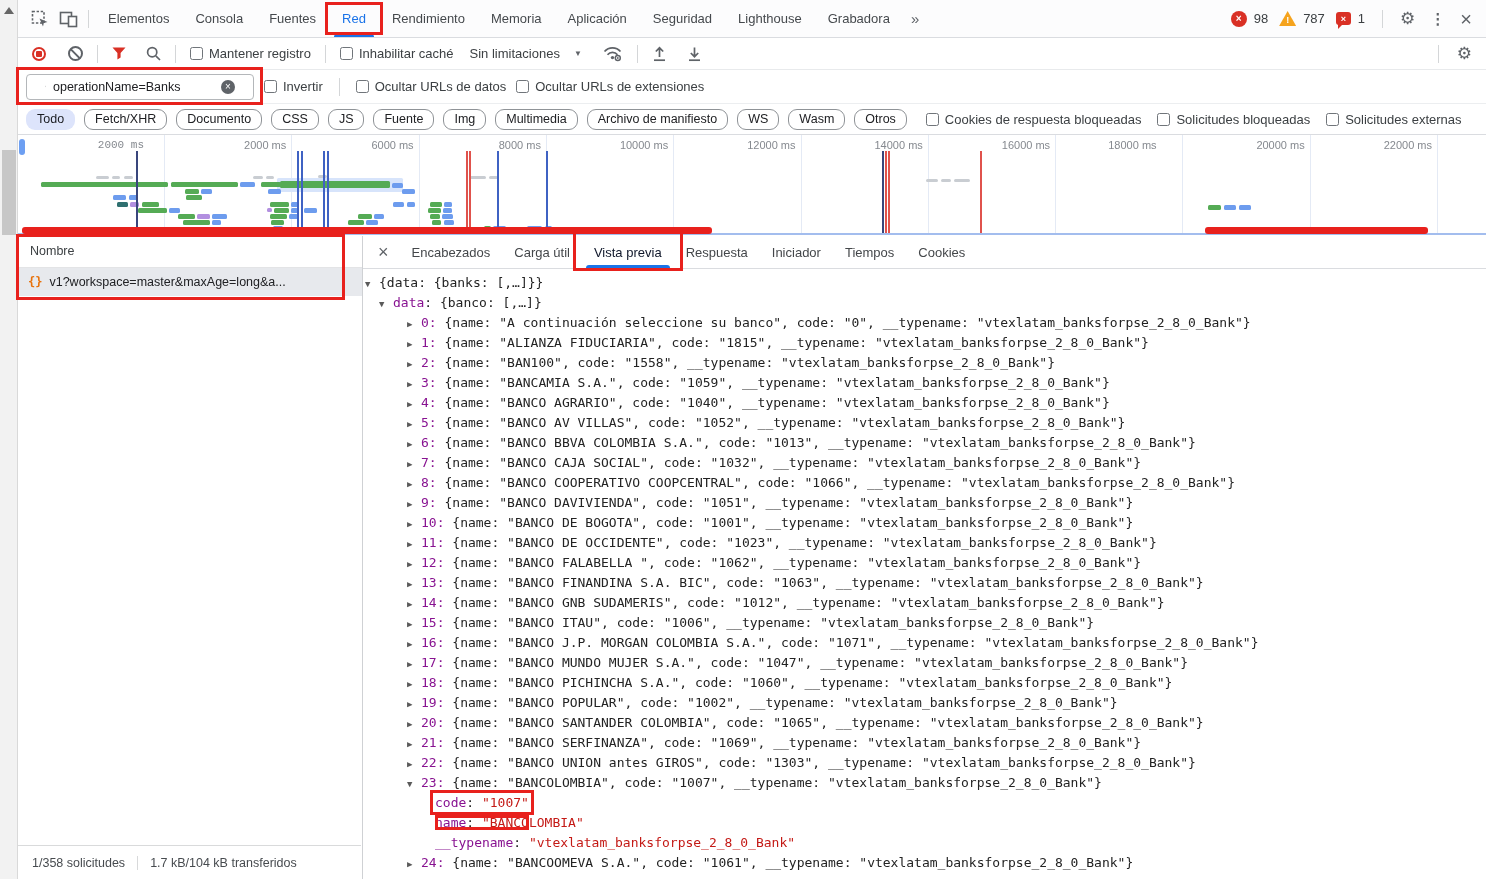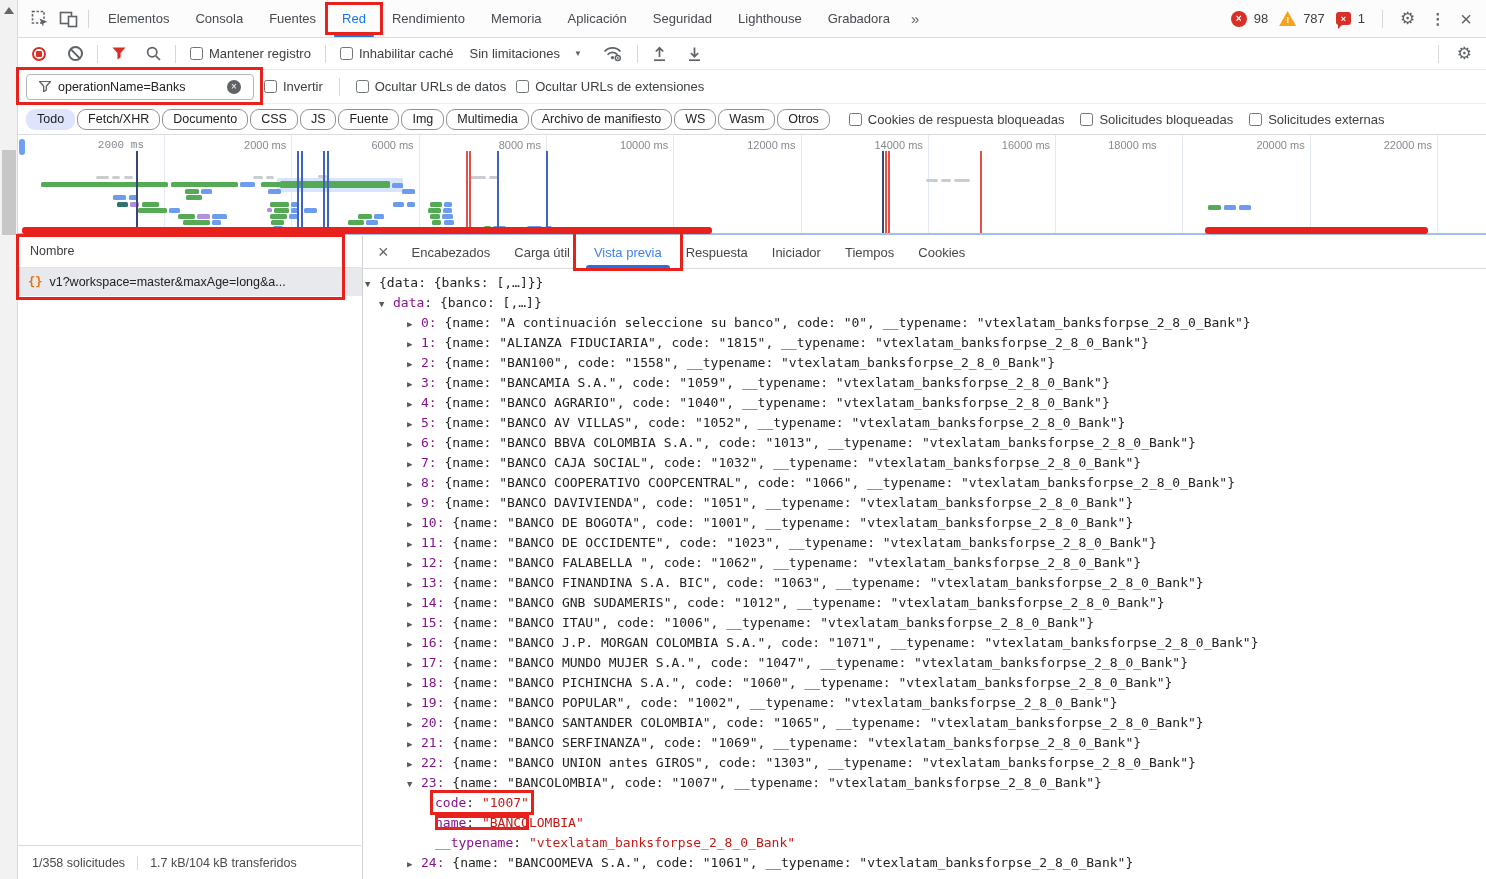--- a/index.html
+++ b/index.html
@@ -41,21 +41,21 @@
   .ban { position:relative; width:15px; height:15px; border:2px solid #5f6368; border-radius:50%; }
   .ban::after { content:""; position:absolute; left:-1px; top:4.5px; width:13px; height:2px; background:#5f6368; transform:rotate(45deg); }
   .cb-item { display:flex; align-items:center; gap:6px; white-space:nowrap; color:#3c4043; }
   .cbx { width:13px; height:13px; border:1.5px solid #70757a; border-radius:2.5px; background:#fff; flex:none; }
   .throttle { display:flex; align-items:center; gap:14px; margin-left:8px; }
   .caret { font-size:8px; color:#5f6368; }
   .spacer { flex:1; }
 
   
   .row3 { height:34px; display:flex; align-items:center; border-bottom:1px solid #eceef0; background:#fff; padding-left:8px; gap:10px; }
-  .filter-box { display:flex; align-items:center; gap:7px; width:228px; height:26px; border:1px solid #b4b7ba; border-radius:4px; background:#fff; padding:0 12px; }
+  .filter-box { display:flex; align-items:center; gap:7px; width:228px; height:26px; border:1px solid #b4b7ba; border-radius:4px; background:#fff; padding:0 18px; }
   .filter-box input { border:none; outline:none; flex:1; font-size:12.5px; color:#202124; font-family:"Liberation Sans",sans-serif; background:transparent; }
   .clr { width:14px; height:14px; border-radius:50%; background:#5f6368; color:#fff; font-size:10px; line-height:13px; text-align:center; flex:none; }
 
   
   .row4 { height:31px; display:flex; align-items:center; border-bottom:1px solid #dadce0; background:#fff; padding-left:8px; gap:7px; }
   .chip { border:1px solid #8f9397; border-radius:9px; padding:2.5px 10px; font-size:12.5px; color:#202124; white-space:nowrap; }
   .chip.sel { background:#dde4fb; border-color:transparent; color:#1a1c22; }
   .blocked { display:flex; align-items:center; gap:16px; margin-left:12px; }
 
   
@@ -72,21 +72,21 @@
   .req-header { height:32px; line-height:31px; padding-left:12px; border-bottom:1px solid #e3e4e6; color:#3c4043; font-size:12.5px; background:#fff; }
   .req-row { height:28px; display:flex; align-items:center; gap:7px; padding-left:10px; background:#e7e9ed; font-size:12.5px; color:#202124; }
   .req-icon { font-family:"DejaVu Sans Mono",monospace; font-weight:bold; color:#e8710a; font-size:12px; }
   .status-bar { position:absolute; left:0; right:1px; bottom:0; height:34px; border-top:1px solid #d9dadb; display:flex; align-items:center; font-size:12.5px; color:#474b4f; background:#fff; padding-left:14px; }
   .sb2 { border-left:1px solid #d8d9da; padding-left:12px; margin-left:12px; }
 
   .detail-pane { position:absolute; left:345px; right:0; top:0; bottom:0; overflow:hidden; background:#fff; }
   .detail-tabs { height:33px; display:flex; align-items:stretch; border-bottom:1px solid #dadce0; padding-left:4px; }
   .closex2 { display:flex; align-items:center; padding:0 11px; font-size:18px; color:#5f6368; }
   .ptab { position:relative; display:flex; align-items:center; padding:0 12px; color:#44474a; white-space:nowrap; }
-  .ptab.active { color:#3b82f6; }
+  .ptab.active { color:#0f172a; }
   .ptab.active::after { content:""; position:absolute; left:4px; right:4px; bottom:0; height:3px; background:#1a73e8; border-radius:3px 3px 0 0; }
 
   
   .tree { padding-top:4px; }
   .trow { height:20px; line-height:20px; font-family:"DejaVu Sans Mono",monospace; font-size:13px; color:#232323; white-space:pre; }
   .arrow { display:inline-block; width:14px; font-size:9px; color:#5a5a5a; text-align:left; }
   .k { color:#881391; }
   .s { color:#c41a16; }
   .boxwrap { outline:3px solid #e8211d; outline-offset:2px; }
 
@@ -230,21 +230,21 @@
         <span class="cbx"></span>
         <span>Ocultar URLs de datos</span>
       </span>
       <span class="cb-item">
         <span class="cbx"></span>
         <span>Ocultar URLs de extensiones</span>
       </span>
     </div>
 
     <div class="row4">
-      <div id="type-chips" style="display:flex;align-items:flex-start;gap:2px">
+      <div id="type-chips" style="display:flex;align-items:flex-start;gap:9px">
           <div class="chip sel">Todo</div>
           <div class="chip">Fetch/XHR</div>
           <div class="chip">Documento</div>
           <div class="chip">CSS</div>
           <div class="chip">JS</div>
           <div class="chip">Fuente</div>
           <div class="chip">Img</div>
           <div class="chip">Multimedia</div>
           <div class="chip">Archivo de manifiesto</div>
           <div class="chip">WS</div>

